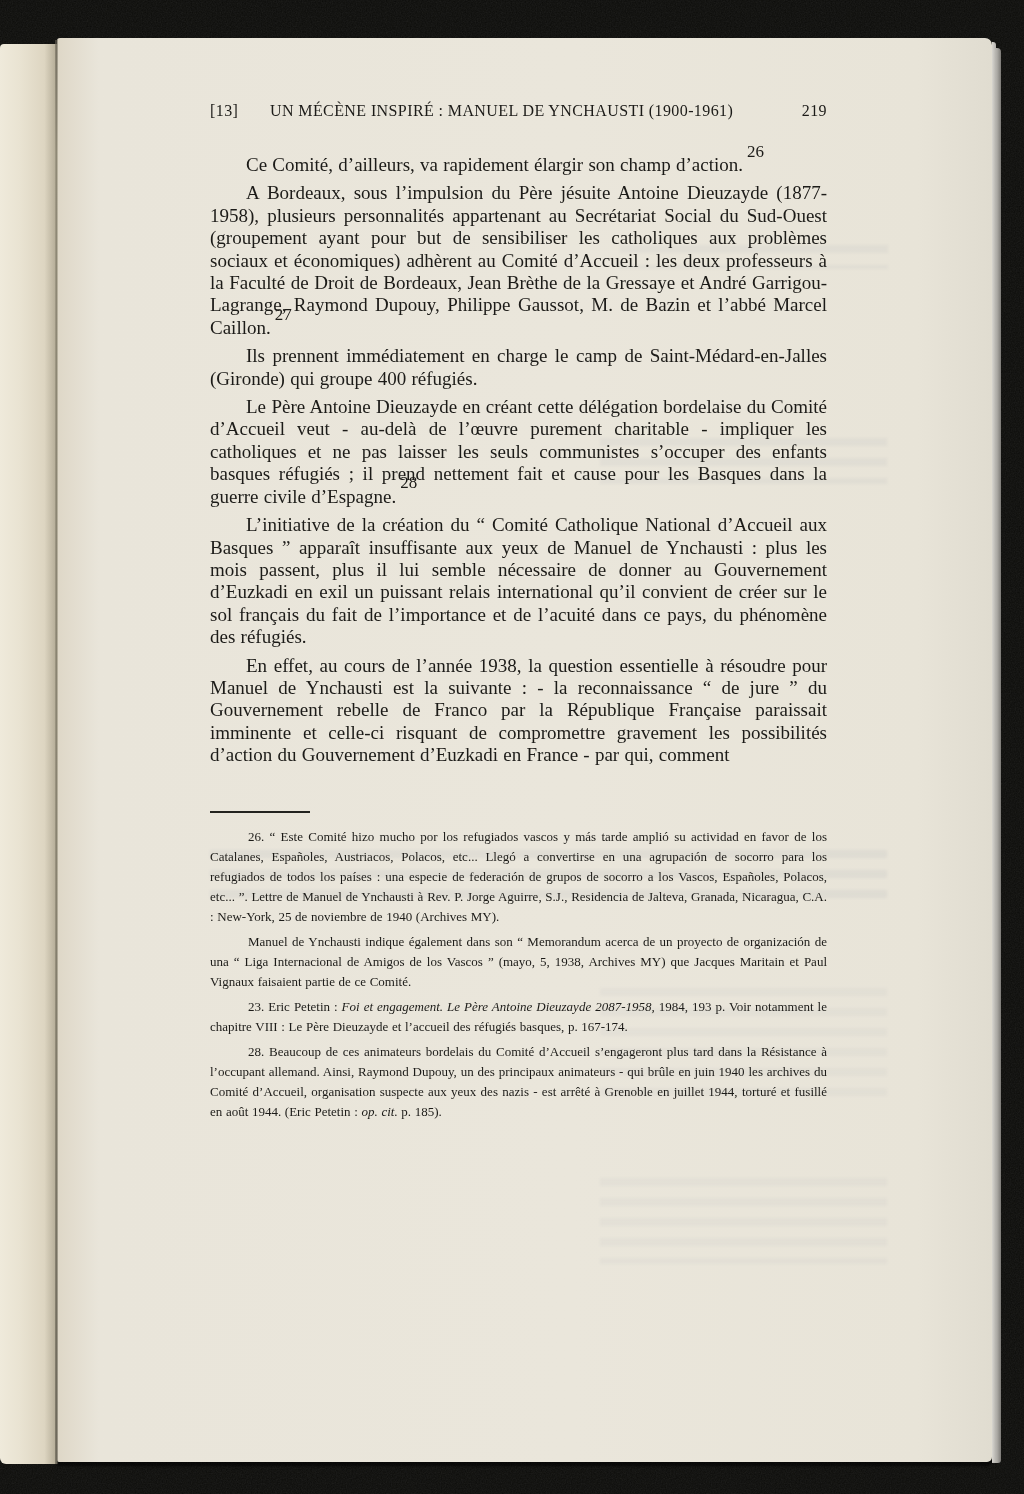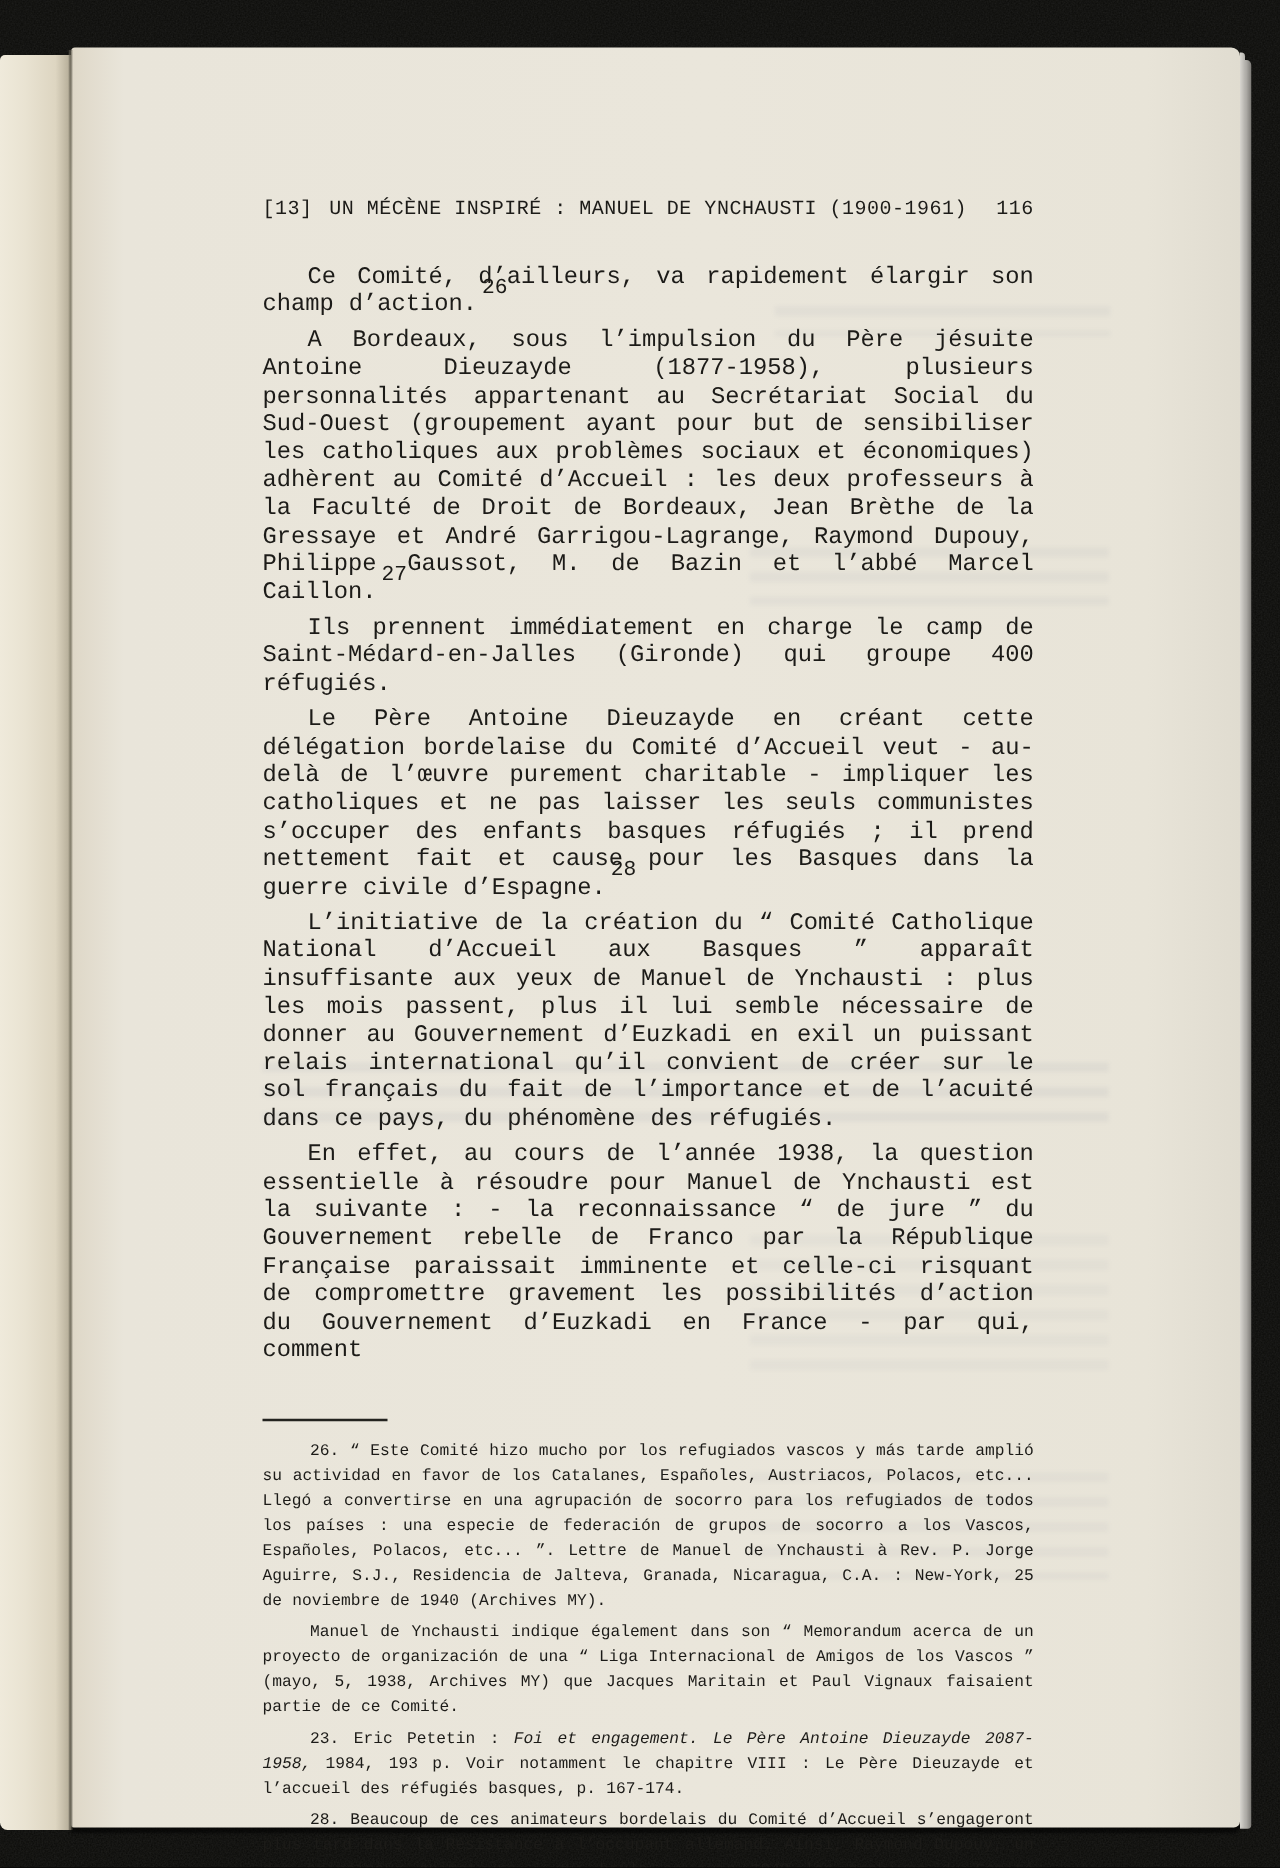--- a/index.html
+++ b/index.html
@@ -50,30 +50,30 @@
       rgba(108,118,142,0) 8px, rgba(108,118,142,0) 20px);
   }
   .g1 { left: 563px; top: 207px; width: 268px; height: 24px; }
   .g2 { left: 543px; top: 400px; width: 287px; height: 46px; }
   .g3 { left: 153px; top: 812px; width: 677px; height: 48px; opacity: .62; }
   .g4 { left: 543px; top: 950px; width: 287px; height: 118px; opacity: .38; }
   .g5 { left: 543px; top: 1140px; width: 287px; height: 86px; opacity: .42; }
 
   .content {
     position: absolute; inset: 0;
-    padding: 120px 165px 0 153px;
-    color: #1c1b18; z-index: 4; font-family: Liberation Mono, monospace;
+    padding: 64px 165px 0 153px;
+    color: #1c1b18; z-index: 4;
   }
 
   header.running-head {
     display: flex; align-items: baseline;
     font-size: 16px; letter-spacing: .4px; white-space: nowrap;
   }
   .head-left  { width: 60px; text-align: left; }
-  .head-title { flex: 1; text-align: center; }
+  .head-title { flex: 1; }
   .head-right { width: 60px; text-align: right; }
 
   main.body-text { display: block; margin-top: 34px; }
   main.body-text p {
     margin: 0 0 6px 0;
     font-size: 19px; line-height: 22.4px;
     text-align: justify; text-indent: 36px;
     word-spacing: .5px;
   }
   main.body-text p:last-child { margin-bottom: 16px; }
@@ -119,21 +119,21 @@
     <div class="ghost g2"></div>
     <div class="ghost g3"></div>
     <div class="ghost g4"></div>
     <div class="ghost g5"></div>
 
     <div class="content">
 
       <header class="running-head">
         <span class="head-left">[13]</span>
         <span class="head-title">UN MÉCÈNE INSPIRÉ : MANUEL DE YNCHAUSTI (1900-1961)</span>
-        <span class="head-right">116</span>
+        <span class="head-right">219</span>
       </header>
 
       <main class="body-text">
         <p><span>Ce Comité, d’ailleurs, va rapidement élargir son champ d’action.</span><sup class="fn-ref">26</sup></p>
         <p><span>A Bordeaux, sous l’impulsion du Père jésuite Antoine Dieuzayde (1877-1958), plusieurs personnalités appartenant au Secrétariat Social du Sud-Ouest (groupement ayant pour but de sensibiliser les catholiques aux problèmes sociaux et économiques) adhèrent au Comité d’Accueil : les deux professeurs à la Faculté de Droit de Bordeaux, Jean Brèthe de la Gressaye et André Garrigou-Lagrange, Raymond Dupouy, Philippe Gaussot, M. de Bazin et l’abbé Marcel Caillon.</span><sup class="fn-ref">27</sup></p>
         <p><span>Ils prennent immédiatement en charge le camp de Saint-Médard-en-Jalles (Gironde) qui groupe 400 réfugiés.</span></p>
         <p><span>Le Père Antoine Dieuzayde en créant cette délégation bordelaise du Comité d’Accueil veut - au-delà de l’œuvre purement charitable - impliquer les catholiques et ne pas laisser les seuls communistes s’occuper des enfants basques réfugiés ; il prend nettement fait et cause pour les Basques dans la guerre civile d’Espagne.</span><sup class="fn-ref">28</sup></p>
         <p><span>L’initiative de la création du “ Comité Catholique National d’Accueil aux Basques ” apparaît insuffisante aux yeux de Manuel de Ynchausti : plus les mois passent, plus il lui semble nécessaire de donner au Gouvernement d’Euzkadi en exil un puissant relais international qu’il convient de créer sur le sol français du fait de l’importance et de l’acuité dans ce pays, du phénomène des réfugiés.</span></p>
         <p><span>En effet, au cours de l’année 1938, la question essentielle à résoudre pour Manuel de Ynchausti est la suivante : - la reconnaissance “ de jure ” du Gouvernement rebelle de Franco par la République Française paraissait imminente et celle-ci risquant de compromettre gravement les possibilités d’action du Gouvernement d’Euzkadi en France - par qui, comment</span></p>
       </main>

